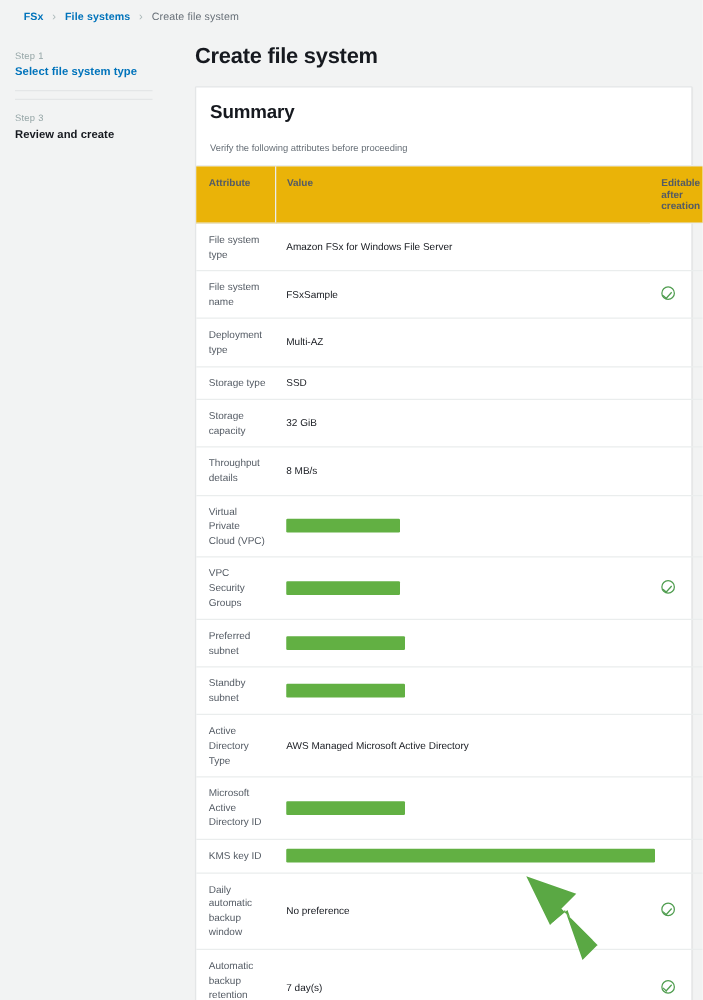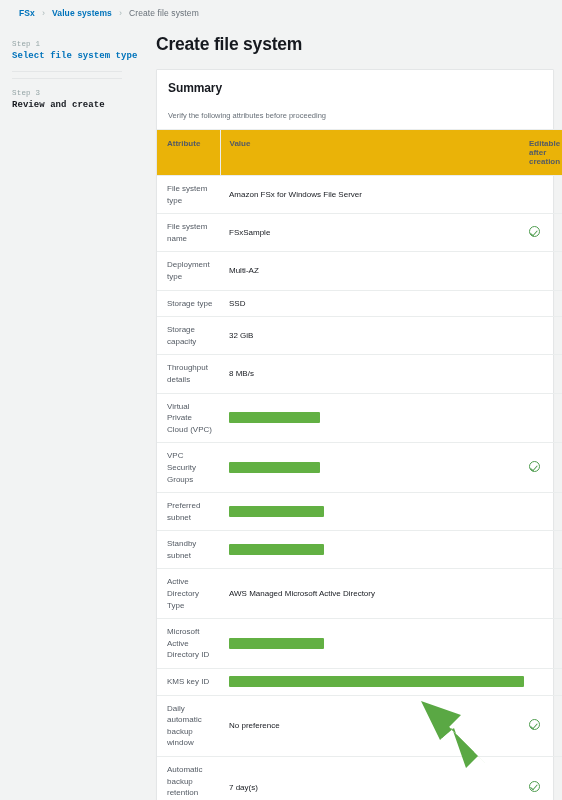--- a/index.html
+++ b/index.html
@@ -22,42 +22,42 @@
   .bc-current { color: #687078; }
   .bc-sep {
     color: #aab7b8; margin: 0 7px; font-size: 9px; font-weight: 300;
   }
 
   
   .steps {
     position: absolute; top: 28px; left: 0; width: 148px;
     padding: 8px 0 0 12px;
   }
-  .step { padding: 4px 0 10px 0; font-family: Liberation Mono, monospace; }
+  .step { padding: 4px 0 10px 0; }
   .step-num { font-size: 7.5px; color: #95a5a6; margin-bottom: 3px; letter-spacing: .2px; }
   .step-label { font-size: 9px; font-weight: bold; color: #0073bb; letter-spacing: .05px; }
   .step-label.current { color: #16191f; }
   .step-div { height: 1px; background: #e4e6e7; width: 110px; margin: 0 0 6px 0; }
 
   
   .main { position: absolute; top: 26px; left: 148px; width: 414px; }
   .page-title {
     font-size: 17.5px; font-weight: bold; color: #16191f;
     padding: 8px 0 14px 8px; letter-spacing: -.2px;
   }
 
   .card {
     background: #ffffff;
     border: 1px solid #e4e6e7;
     border-radius: 1px;
     box-shadow: 0 1px 1px rgba(0,0,0,.05);
     margin: 0 8px 12px 8px;
   }
   .card-head { padding: 11px 11px 9px 11px; }
-  .card-title { font-size: 12px; font-weight: bold; letter-spacing: -.1px; }
+  .card-title { font-size: 15px; font-weight: bold; letter-spacing: -.1px; }
   .card-sub { font-size: 7.5px; color: #687078; margin-top: 16px; }
 
   
   table { width: 100%; border-collapse: collapse; table-layout: fixed; }
   .sum-head th {
     background: #eab308;
     border-top: 1px solid #eaeded;
     border-bottom: 1px solid #eaeded;
     font-size: 8px; font-weight: bold; color: #545b64;
     text-align: left; padding: 9px 6px 9px 0; vertical-align: top;
@@ -100,21 +100,21 @@
   }
 </style>
 </head>
 <body>
 
 <div id="page">
 
   <nav class="breadcrumb">
     <span class="bc-link">FSx</span>
     <span class="bc-sep">›</span>
-    <span class="bc-link">Value systems</span>
+    <span class="bc-link">File systems</span>
     <span class="bc-sep">›</span>
     <span class="bc-current">Create file system</span>
   </nav>
 
   <aside class="steps">
     <div class="step">
       <div class="step-num">Step 1</div>
       <div class="step-label">Select file system type</div>
     </div>
     <div class="step-div"></div>

